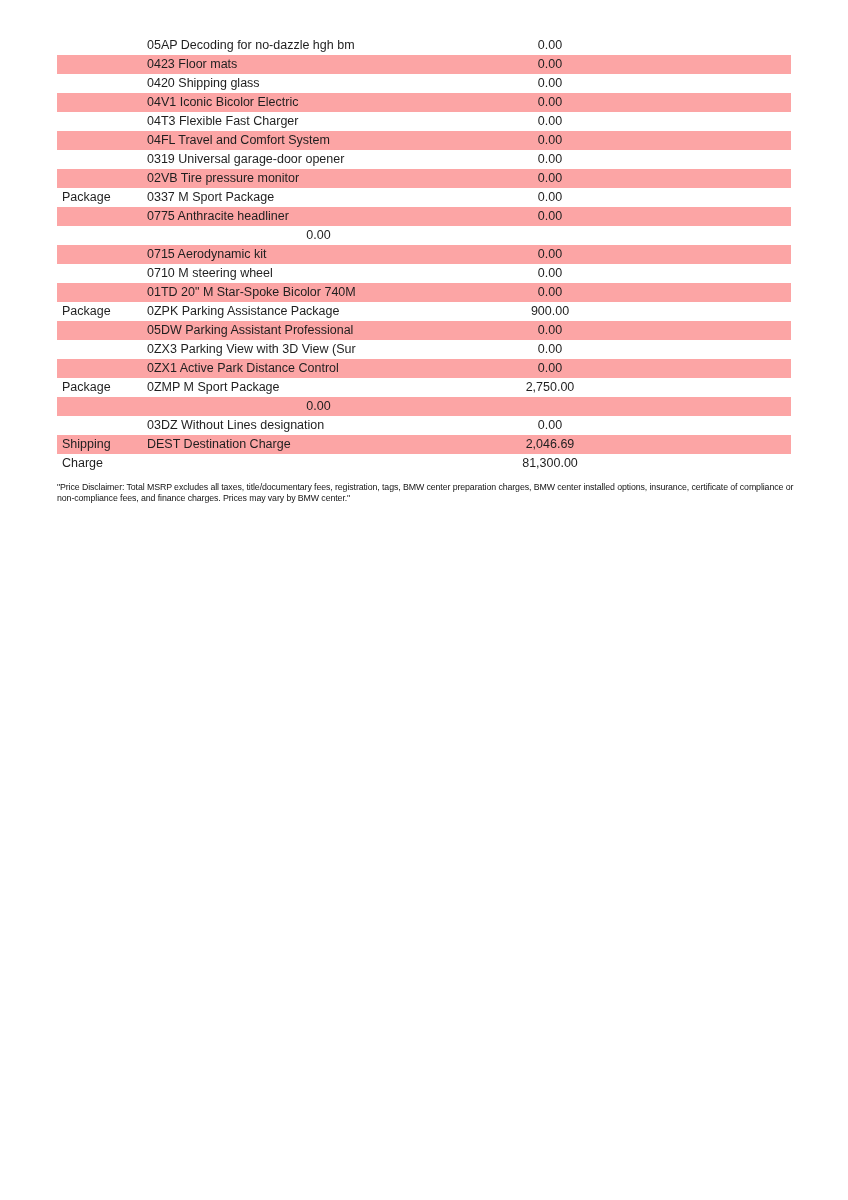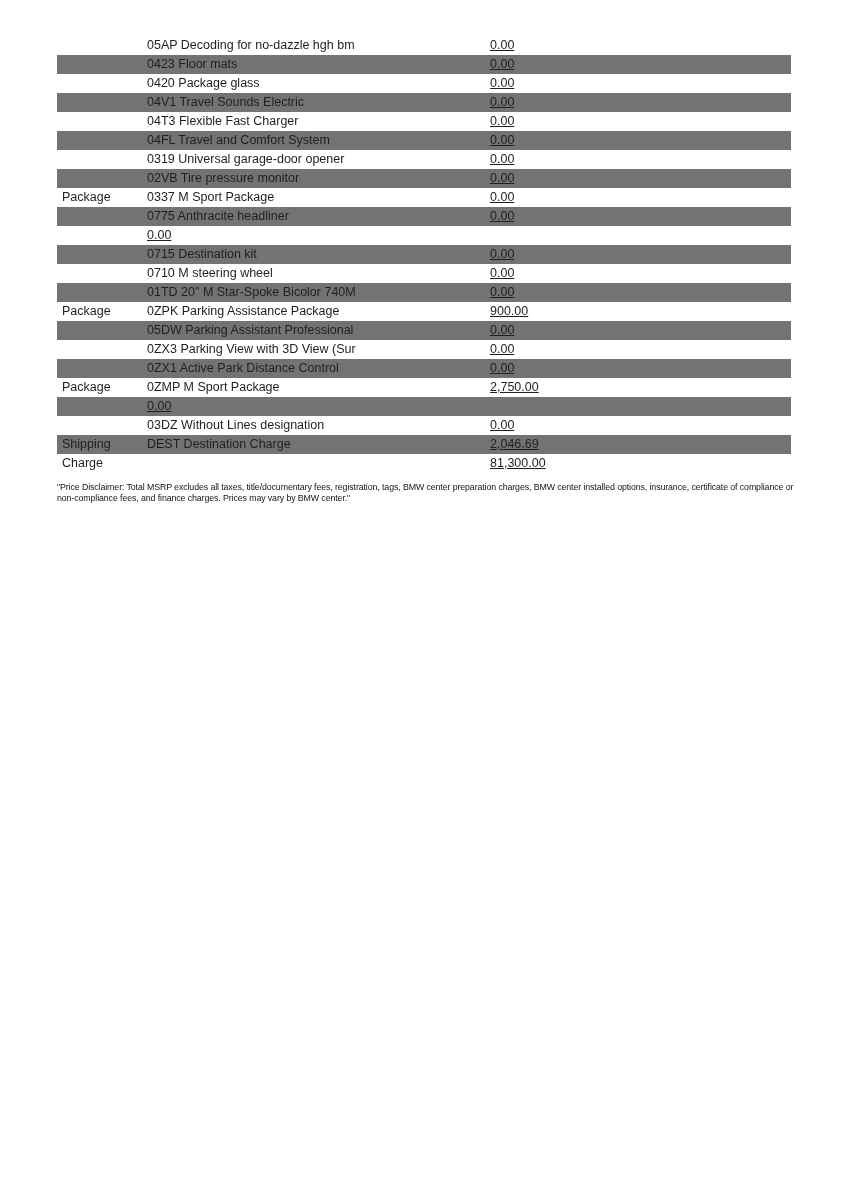--- a/index.html
+++ b/index.html
@@ -30,32 +30,31 @@
   .table-row {
     display: grid;
     grid-template-columns: 90px 1fr 120px 181px;
     height: 19px;
     line-height: 19px;
     font-size: 12.5px;
     white-space: nowrap;
     background: transparent;
   }
   .table-row.shaded {
-    background: #737373;
+    background: #fca5a5;
   }
   .cell-category {
     padding-left: 5px;
     overflow: hidden;
   }
   .cell-desc {
     overflow: hidden;
   }
   .cell-price {
-    text-align: left;
-    text-decoration: underline;
+    text-align: center;
   }
   .disclaimer {
     position: absolute;
     left: 57px;
     top: 482px;
     width: 748px;
     font-size: 8.8px;
     line-height: 10.6px;
     color: #141414;
     letter-spacing: -0.1px;
@@ -76,28 +75,28 @@
 
     <div class="table-row shaded">
       <span class="cell-category"></span>
       <span class="cell-desc"><span>0423</span> <span>Floor mats</span></span>
       <span class="cell-price">0.00</span>
       <span></span>
     </div>
 
     <div class="table-row">
       <span class="cell-category"></span>
-      <span class="cell-desc"><span>0420</span> <span>Package glass</span></span>
-      <span class="cell-price">0.00</span>
-      <span></span>
-    </div>
-
-    <div class="table-row shaded">
-      <span class="cell-category"></span>
-      <span class="cell-desc"><span>04V1</span> <span>Travel Sounds Electric</span></span>
+      <span class="cell-desc"><span>0420</span> <span>Shipping glass</span></span>
+      <span class="cell-price">0.00</span>
+      <span></span>
+    </div>
+
+    <div class="table-row shaded">
+      <span class="cell-category"></span>
+      <span class="cell-desc"><span>04V1</span> <span>Iconic Bicolor Electric</span></span>
       <span class="cell-price">0.00</span>
       <span></span>
     </div>
 
     <div class="table-row">
       <span class="cell-category"></span>
       <span class="cell-desc"><span>04T3</span> <span>Flexible Fast Charger</span></span>
       <span class="cell-price">0.00</span>
       <span></span>
     </div>
@@ -138,21 +137,21 @@
     </div>
 
     <div class="table-row">
       <span class="cell-category"></span>
       <span class="cell-price">0.00</span>
       <span></span>
     </div>
 
     <div class="table-row shaded">
       <span class="cell-category"></span>
-      <span class="cell-desc"><span>0715</span> <span>Destination kit</span></span>
+      <span class="cell-desc"><span>0715</span> <span>Aerodynamic kit</span></span>
       <span class="cell-price">0.00</span>
       <span></span>
     </div>
 
     <div class="table-row">
       <span class="cell-category"></span>
       <span class="cell-desc"><span>0710</span> <span>M steering wheel</span></span>
       <span class="cell-price">0.00</span>
       <span></span>
     </div>

